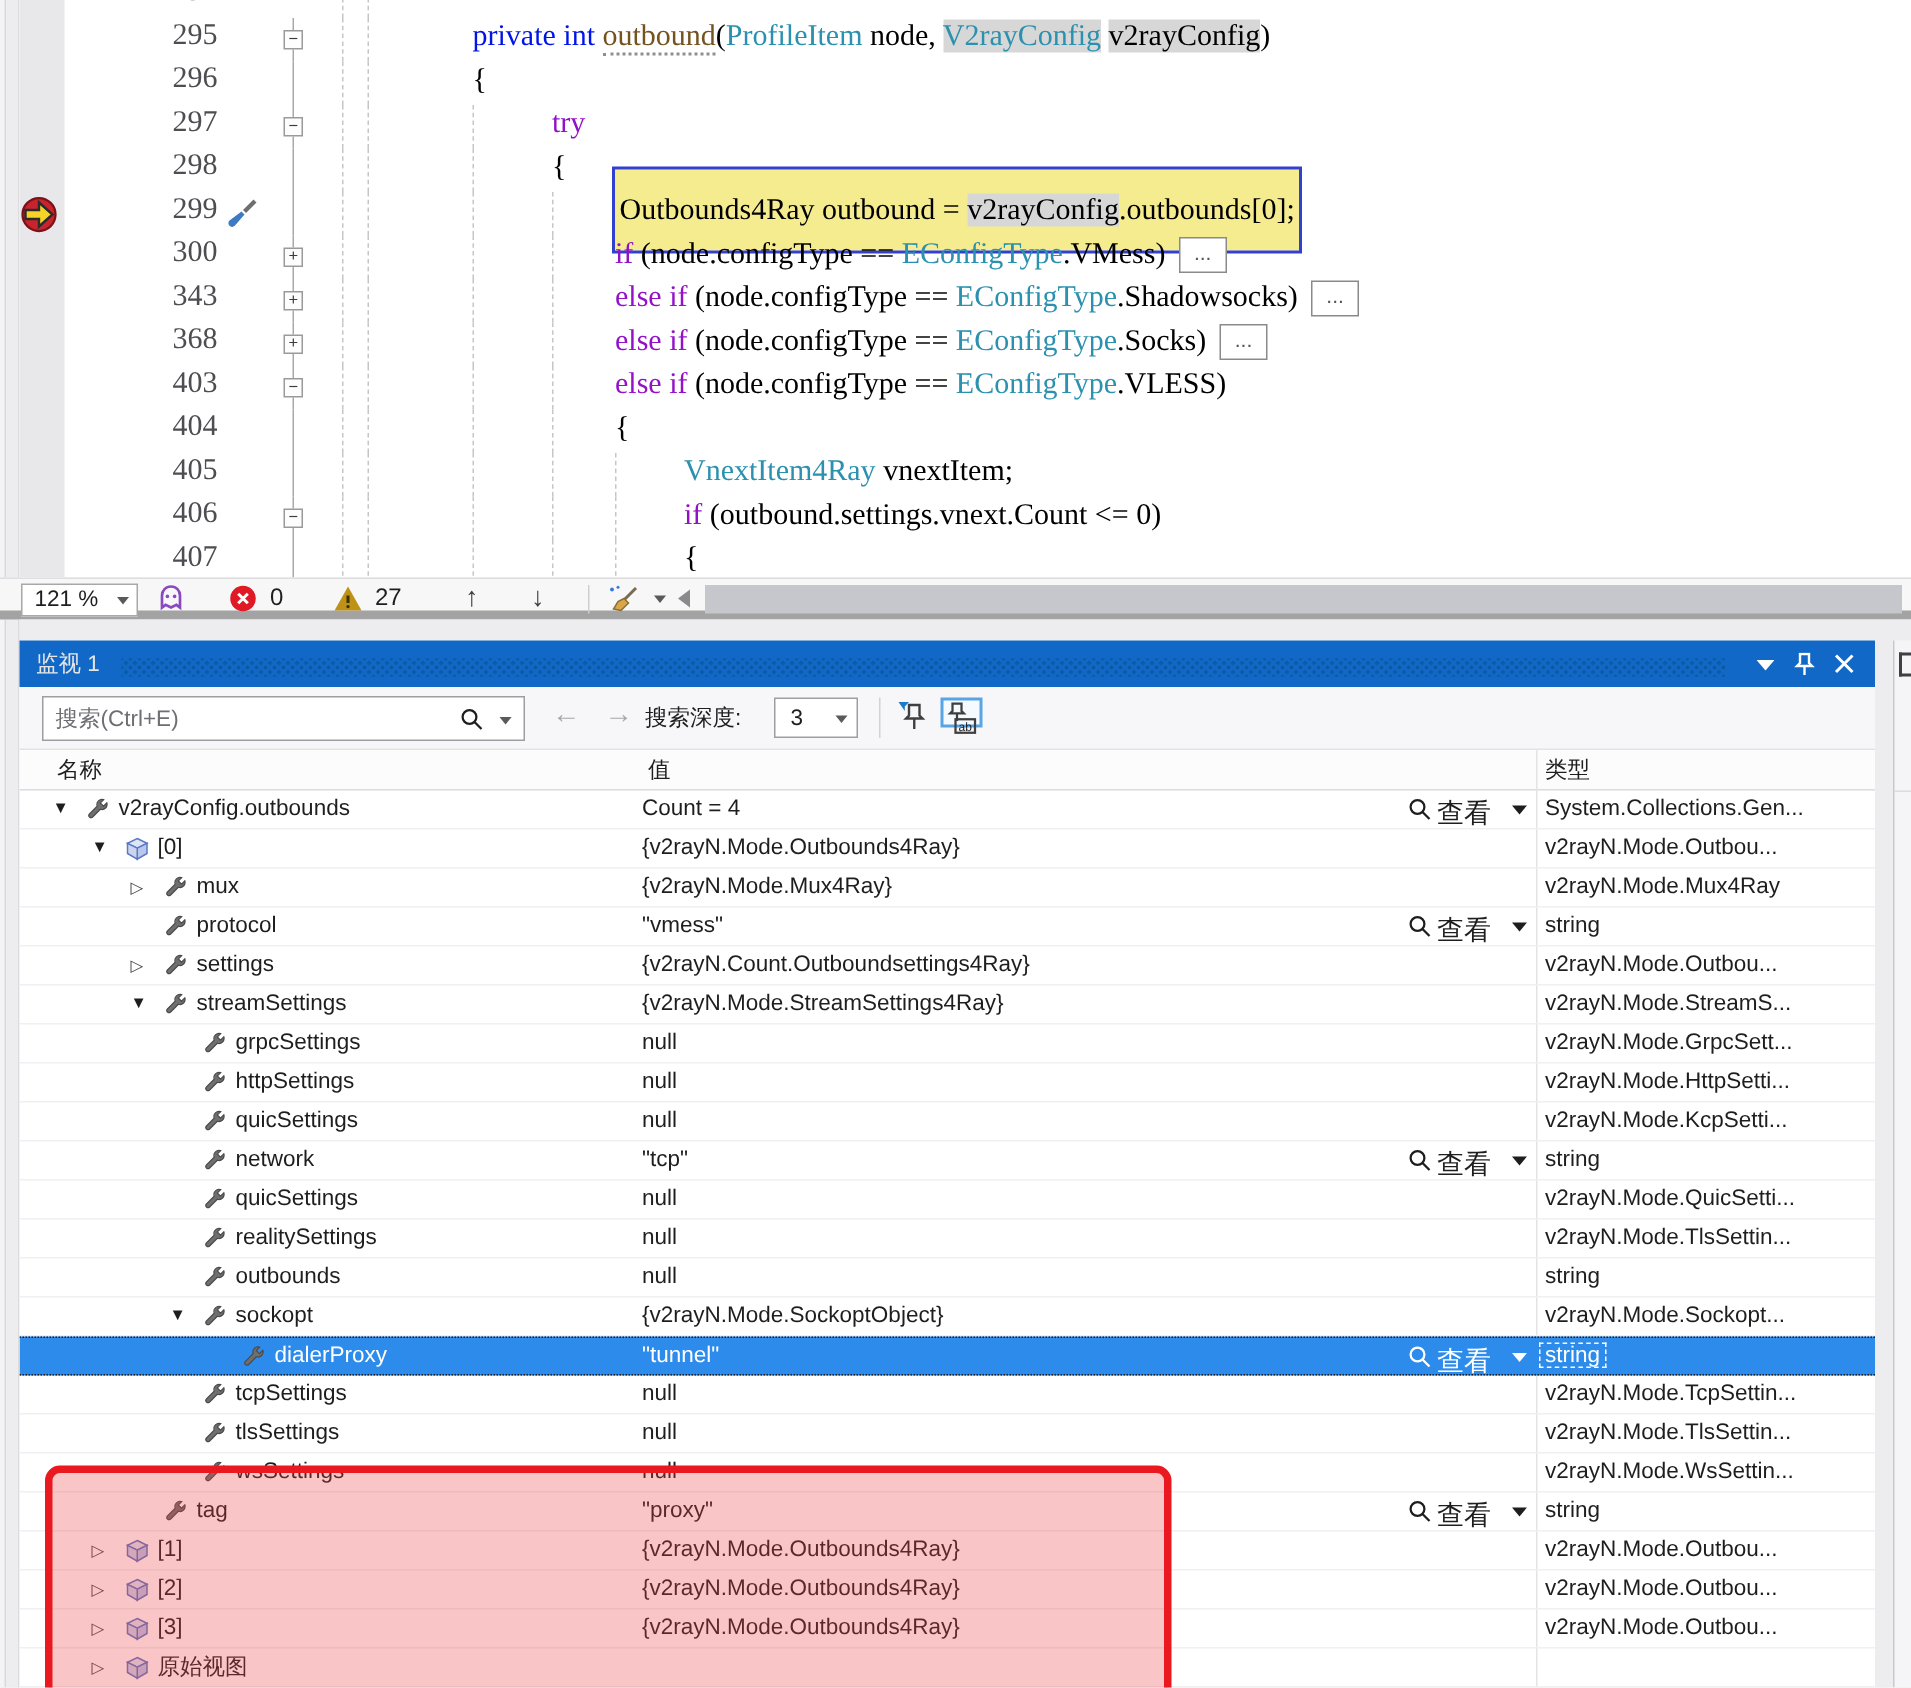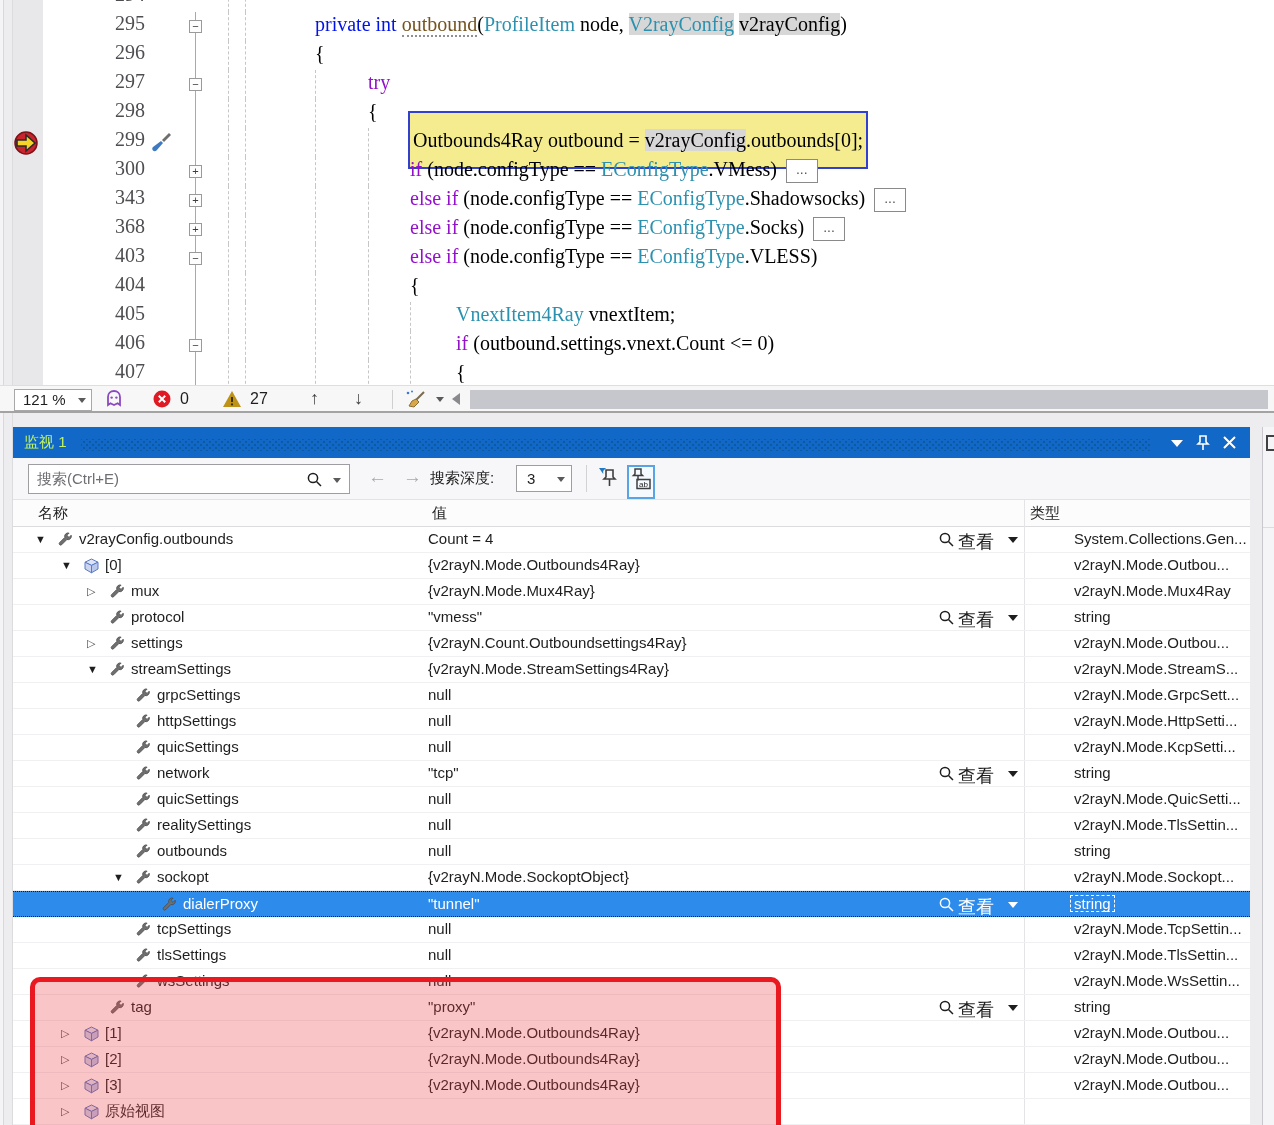--- a/index.html
+++ b/index.html
@@ -28,70 +28,70 @@
   .method { color:#74531F; border-bottom:2px dotted #8F8F8F; }
   .hl { background:#D7D7D7; }
   .typehl { color:#2B91AF; background:#D7D7D7; }
   .stmt { background:#F5EC8F; outline:2px solid #3240CF; padding:16px 3px; }
   .dotsbox { display:inline-block; border:1px solid #8A8A8A; background:#FFFFFF; color:#555;
              font-family:"Liberation Sans",sans-serif; font-size:14px; line-height:15px; padding:2px 9px 5px 9px; margin-left:9px; vertical-align:2px; }
   .bp-glyph { position:absolute; left:0px; top:2px; width:26px; height:26px; z-index:4; }
   .screwdriver { position:absolute; left:136px; top:3px; width:24px; height:24px; z-index:4; }
 
   
-  #estatus { position:absolute; left:0px; top:385px; width:1274px; height:28px; background:#F7F7F8; border-top:1px solid #DEDEE0; border-bottom:2px solid #a3a3a3; }
+  #estatus { position:absolute; left:0px; top:385px; width:1274px; height:28px; background:#F7F7F8; border-top:1px solid #DEDEE0; border-bottom:6px solid #a3a3a3; }
   .zoombox { position:absolute; left:14px; top:3px; width:78px; height:22px; background:#FFFFFF; border:1px solid #A8A8A8;
              font-size:15px; color:#1E1E1E; line-height:20px; padding-left:8px; }
   .zoombox .carr { position:absolute; right:5px; top:8px; width:0; height:0; border-left:4px solid transparent; border-right:4px solid transparent; border-top:5px solid #5A5A5A; }
   .sb-ico { position:absolute; top:3px; width:20px; height:20px; }
   .sb-txt { position:absolute; top:4px; font-size:16px; color:#1E1E1E; }
   .sb-sep { position:absolute; top:4px; width:1px; height:19px; background:#CFCFD2; }
   .sb-arrow { position:absolute; top:2px; font-size:18px; color:#3F3F3F; }
   .hsb-larrow { position:absolute; top:7px; width:0; height:0; border-top:6px solid transparent; border-bottom:6px solid transparent; border-right:8px solid #8A8A8E; }
   .hsb-thumb { position:absolute; left:432px; top:4px; width:836px; height:19px; background:#C6C7CC; }
 
   
   #dockgap { position:absolute; left:13px; top:413px; width:1261px; height:14px; background:#EDEDF0; }
 
   
   #watch { position:absolute; left:13px; top:427px; width:1237px; height:698px; background:#FFFFFF; }
   #wtitle { position:absolute; left:0; top:0; width:1237px; height:31px; background:#1168C6; display:flex; align-items:center; }
-  #wtitle .ttl { color:#bef264; font-size:15px; margin-left:11px; white-space:nowrap; }
+  #wtitle .ttl { color:#e5e5e5; font-size:15px; margin-left:11px; white-space:nowrap; }
   #wtitle .drag { flex:1; height:12px; margin:4px 14px 0 14px;
       background-image:radial-gradient(#0C59A4 1.3px, transparent 1.4px), radial-gradient(#0C59A4 1.3px, transparent 1.4px);
       background-size:6px 6px; background-position:0 0, 3px 3px; }
   .tbtn { width:26px; height:31px; display:flex; align-items:center; justify-content:center; color:#FFFFFF; }
   #wtoolbar { position:absolute; left:0; top:31px; width:1237px; height:42px; background:#F7F7F9; border-bottom:1px solid #E3E3E6; }
   #searchbox { position:absolute; left:15px; top:6px; width:322px; height:30px; background:#FFFFFF; border:1px solid #9E9EA2; }
   #searchbox .ph { position:absolute; left:8px; top:5px; font-size:15px; color:#6E6E73; }
   #searchbox .mag { position:absolute; right:26px; top:6px; }
   #searchbox .scarr { position:absolute; right:8px; top:13px; width:0; height:0; border-left:4px solid transparent; border-right:4px solid transparent; border-top:5px solid #5A5A5A; }
   .nav-arrow { position:absolute; top:8px; font-size:19px; color:#A9A9AD; }
   #depth-label { position:absolute; left:417px; top:11px; font-size:15px; color:#1E1E1E; }
   #depth-combo { position:absolute; left:503px; top:7px; width:56px; height:27px; background:#FFFFFF; border:1px solid #9E9EA2; font-size:15px; color:#1E1E1E; line-height:25px; padding-left:10px; }
   #depth-combo .carr { position:absolute; right:6px; top:11px; width:0; height:0; border-left:4px solid transparent; border-right:4px solid transparent; border-top:5px solid #5A5A5A; }
   .tool-sep { position:absolute; left:573px; top:7px; width:1px; height:27px; background:#D2D2D6; }
-  .pin-ico { position:absolute; top:7px; width:28px; height:34px; }
+  .pin-ico { position:absolute; top:7px; width:28px; height:20px; }
   .pin-ico.active { border:2px solid #58A4E4; background:#F5FAFE; }
 
   
   #gridhead { position:absolute; left:0; top:73px; width:1237px; height:27px; background:#FCFCFD; border-bottom:1px solid #DCDCDF; font-size:15px; color:#1E1E1E; }
   #gridhead .h-name { position:absolute; left:25px; top:4px; }
   #gridhead .h-value { position:absolute; left:419px; top:4px; }
   #gridhead .h-type { position:absolute; left:1017px; top:4px; }
   #grid { position:absolute; left:0; top:100px; width:1237px; height:598px; overflow:hidden; }
   .typecol-sep { position:absolute; left:1011px; top:73px; width:1px; height:625px; background:#E4E4E7; }
 
   .wrow { position:absolute; left:0; width:1237px; height:26px; border-bottom:1px solid #F0F0F2; font-size:15px; color:#1E1E1E; }
   .wrow .exp { position:absolute; top:6px; font-size:11px; color:#1E1E1E; }
   .wrow .exp.col { color:#424242; }
   .wrow .nicon { position:absolute; top:5px; width:16px; height:16px; }
   .wrow .nname { position:absolute; top:3px; white-space:nowrap; }
   .wrow .nvalue { position:absolute; left:415px; top:3px; white-space:nowrap; }
-  .wrow .ntype { position:absolute; left:1017px; top:3px; white-space:nowrap; max-width:218px; overflow:hidden;margin-left:44px; }
+  .wrow .ntype { position:absolute; left:1017px; top:3px; white-space:nowrap; max-width:218px; overflow:hidden; }
   .viewbtn { position:absolute; left:925px; top:1px; width:84px; height:24px; color:#1E1E1E; font-size:18px; }
   .viewbtn .vlabel { position:absolute; left:20px; top:2px; }
   .viewbtn .vcarr { position:absolute; right:4px; top:9px; width:0; height:0; border-left:5px solid transparent; border-right:5px solid transparent; border-top:6px solid currentColor; }
   .wrow.sel { background:#2D8CEB; color:#FFFFFF; border-top:1px dotted #1B1B1B; border-bottom:1px dotted #1B1B1B; }
   .wrow.sel .ntype { outline:1px dashed #FFFFFF; outline-offset:-1px; padding:0 4px; left:1013px; }
   .wrow.sel .exp, .wrow.sel .viewbtn { color:#FFFFFF; }
 
   
   #red-box { position:absolute; left:17px; top:550px; width:751px; height:472px; border:5px solid #E9191F; border-radius:10px;
              background:rgba(236,62,66,0.30); z-index:6; pointer-events:none; }

